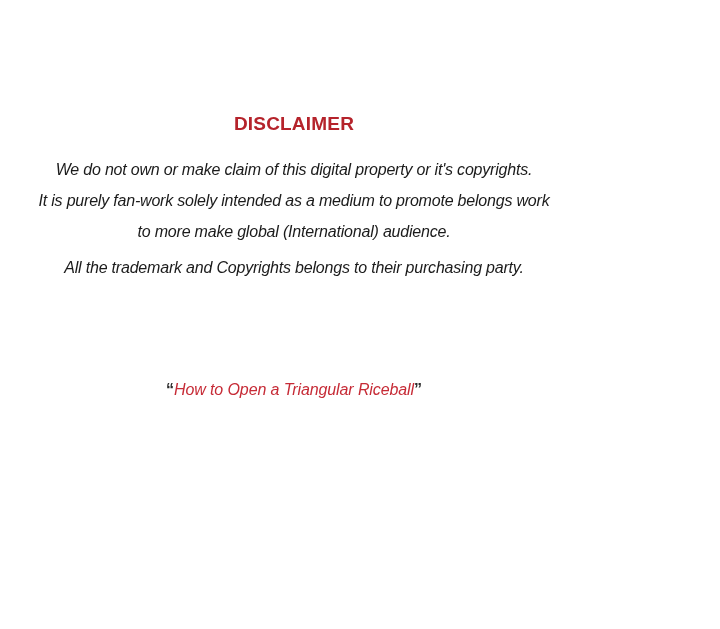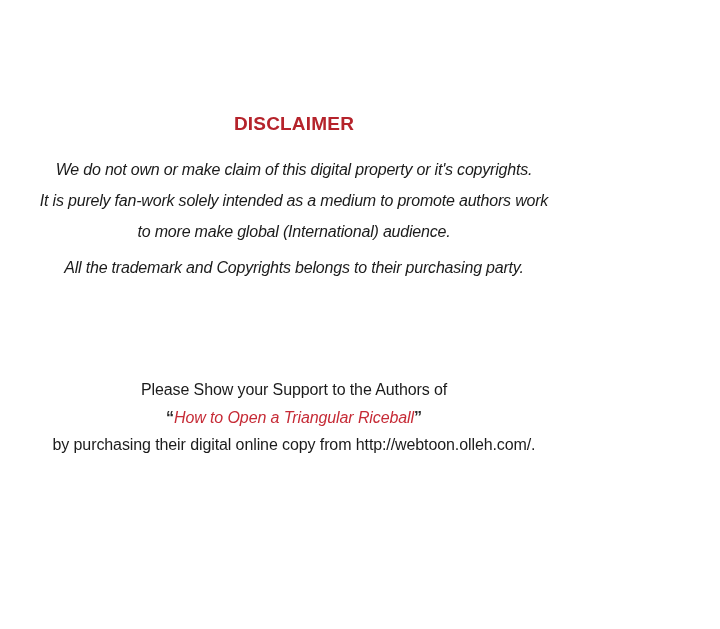--- a/index.html
+++ b/index.html
@@ -65,27 +65,25 @@
 </style>
 </head>
 <body>
 
 <div class="page">
 
   <h1 class="center-col title">DISCLAIMER</h1>
 
   <div class="center-col para">
     <p class="line italic">We do not own or make claim of this digital property or it's copyrights.</p>
-    <p class="line italic">It is purely fan-work solely intended as a medium to promote authors work</p>
+    <p class="line italic">It is purely fan-work solely intended as a medium to promote belongs work</p>
     <p class="line italic">to more make global (International) audience.</p>
   </div>
 
   <div class="center-col trademark">
     <p class="line italic">All the trademark and Copyrights belongs to their purchasing party.</p>
   </div>
 
   <div class="center-col support">
-    <p class="line">Please Show your Support to the Authors of</p>
     <p class="line"><span class="quote">“</span><span class="series-red">How to Open a Triangular Riceball</span><span class="quote">”</span></p>
-    <p class="line">by purchasing their digital online copy from http://webtoon.olleh.com/.</p>
   </div>
 
 </div>
 
 </body></html>

